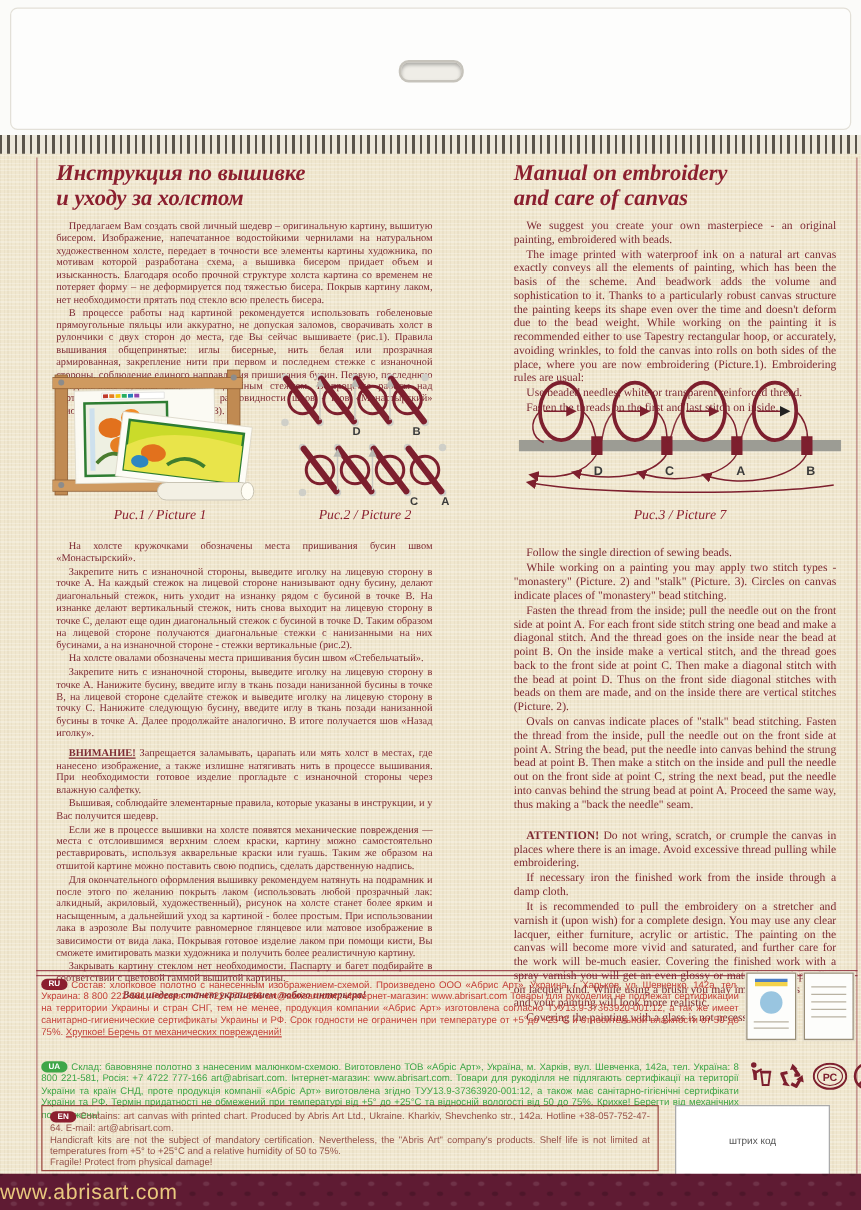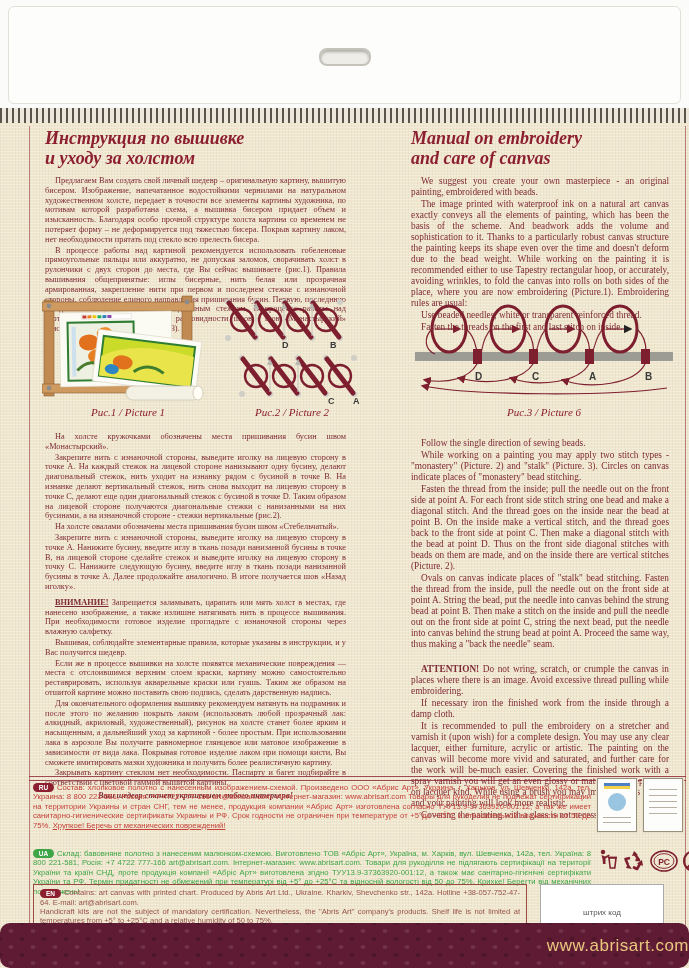--- a/index.html
+++ b/index.html
@@ -50,24 +50,24 @@
   .cert{width:38px;height:52px;background:#fdfdfb;border:1px solid #9a8f78;box-shadow:0 0 0 1px #e7e0cf;position:relative;}
   .cert .stamp{position:absolute;left:10px;top:14px;width:18px;height:18px;border-radius:50%;background:#7fb6d9;opacity:.8;}
   .cert .flag{position:absolute;left:6px;top:4px;right:6px;height:6px;background:linear-gradient(#4d7fc4 50%,#f2d24b 50%);}
   .cert .line{position:absolute;left:5px;right:5px;height:1px;background:#b9b2a2;}
   .icons-row{position:absolute;left:598px;top:848px;display:flex;gap:4px;align-items:center;}
   .icons-row svg{display:block;}
   .barcode-box{position:absolute;left:540px;top:884px;width:122px;height:55px;background:#fff;border:1px solid #aaa;
     display:flex;align-items:center;justify-content:center;}
   .barcode-box span{font-family:"Liberation Sans",sans-serif;font-size:8px;color:#555;}
   
-  .footer{position:absolute;left:0;right:0;bottom:0;height:45px;background:#5f1b33;
+  .footer{position:absolute;left:0;right:0;bottom:0;height:29px;background:#5f1b33;
     background-image:radial-gradient(rgba(255,255,255,.10) 2px,transparent 3px),radial-gradient(rgba(0,0,0,.18) 2px,transparent 3px);
     background-size:22px 16px,22px 16px;background-position:0 0,11px 8px;
-    display:flex;align-items:center;justify-content:flex-end;border-radius:10px;}
+    display:flex;align-items:center;justify-content:flex-start;}
   .footer span{color:#e9c87e;font-family:"Liberation Sans",sans-serif;font-size:17px;letter-spacing:.5px;}
 </style>
 </head>
 <body>
 
 <div class="sheet">
 
   <div class="pkg-header">
     <div class="inner"></div>
     <div class="euroslot"></div>
@@ -265,21 +265,21 @@
         <path d="M76 31 C67 41 68 50 66 55" opacity="0.9"></path>
       </g>
       <g font-family="Liberation Sans, sans-serif" font-size="10" font-weight="bold" fill="#3a3a3a">
         <text x="60" y="82">D</text>
         <text x="117" y="82">C</text>
         <text x="174" y="82">A</text>
         <text x="230" y="82">B</text>
       </g>
     </svg>
   </div>
-  <div class="caption cap3">Рис.3 / Picture 6</div>
+  <div class="caption cap3">Рис.3 / Picture 7</div>
 
   <div class="col ru-bottom">
     <p>На холсте кружочками обозначены места пришивания бусин швом «Монастырский».</p>
     <p>Закрепите нить с изнаночной стороны, выведите иголку на лицевую сторону в точке А. На каждый стежок на лицевой стороне нанизывают одну бусину, делают диагональный стежок, нить уходит на изнанку рядом с бусиной в точке В. На изнанке делают вертикальный стежок, нить снова выходит на лицевую сторону в точке С, делают еще один диагональный стежок с бусиной в точке D. Таким образом на лицевой стороне получаются диагональные стежки с нанизанными на них бусинами, а на изнаночной стороне - стежки вертикальные (рис.2).</p>
     <p>На холсте овалами обозначены места пришивания бусин швом «Стебельчатый».</p>
     <p>Закрепите нить с изнаночной стороны, выведите иголку на лицевую сторону в точке А. Нанижите бусину, введите иглу в ткань позади нанизанной бусины в точке В, на лицевой стороне сделайте стежок и выведите иголку на лицевую сторону в точку С. Нанижите следующую бусину, введите иглу в ткань позади нанизанной бусины в точке А. Далее продолжайте аналогично. В итоге получается шов «Назад иголку».</p>
     <p style="margin-top:6px;">
       <span class="warn-label">ВНИМАНИЕ!</span><span> Запрещается заламывать, царапать или мять холст в местах, где нанесено изображение, а также излишне натягивать нить в процессе вышивания. При необходимости готовое изделие прогладьте с изнаночной стороны через влажную салфетку.</span>
     </p>
     <p>Вышивая, соблюдайте элементарные правила, которые указаны в инструкции, и у Вас получится шедевр.</p>

